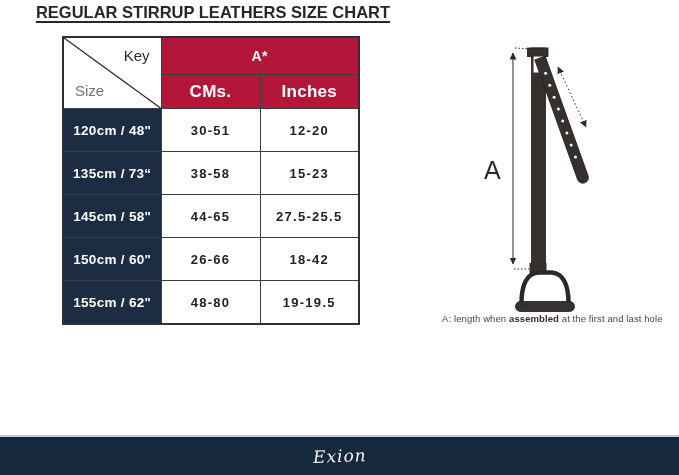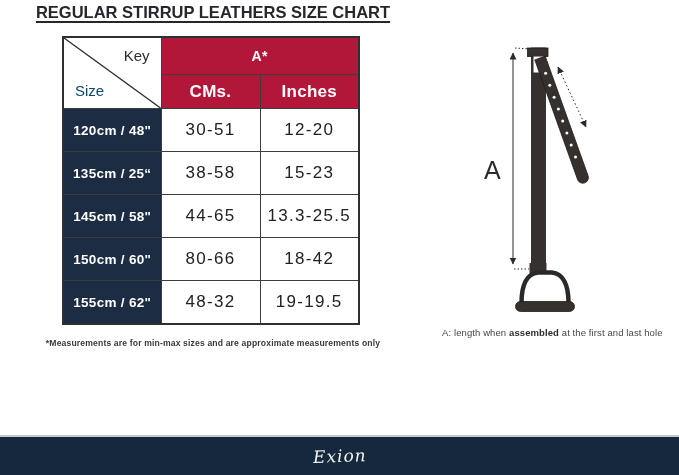--- a/index.html
+++ b/index.html
@@ -18,46 +18,46 @@
     position:absolute;left:62px;top:36px;border-collapse:collapse;
     border:2px solid #2f3035;table-layout:fixed;
   }
   table.size-chart td,table.size-chart th{border:1px solid #3c3d42;padding:0;text-align:center;}
   col.c1{width:98px;}col.c2{width:99px;}col.c3{width:99px;}
   .corner{
     position:relative;background:#ffffff;height:70px;
   }
   .corner svg{position:absolute;inset:0;width:100%;height:100%;}
   .corner .key{position:absolute;top:9px;right:11px;font-size:15px;color:#2b2b2e;text-align:center;}
-  .corner .size{position:absolute;bottom:9px;left:11px;font-size:15px;color:#0c4a6e;}
+  .corner .size{position:absolute;bottom:9px;left:11px;font-size:15px;color:#737373;}
   th.a-star{
     background:var(--red);color:#fff;font-size:14px;font-weight:bold;height:36px;
     border-bottom:3px solid #ffffff;letter-spacing:.5px;
   }
   th.sub{
     background:var(--red);color:#fff;font-size:17px;font-weight:bold;height:33px;
     letter-spacing:.3px;
   }
   th.cms{border-right:3px solid #ffffff;}
   td.size-cell{
     background:var(--navy);color:#ffffff;font-size:13.5px;font-weight:bold;
     height:42px;letter-spacing:.3px;
   }
   td.val-cell{
-    background:#ffffff;color:#222226;font-size:17px;letter-spacing:1.3px;height:42px;
+    background:#ffffff;color:#222226;font-size:13px;letter-spacing:1.3px;height:42px;font-weight:bold;
   }
   
   .footnote{
     position:absolute;top:338px;left:23px;width:380px;text-align:center;
     font-size:8.6px;font-weight:bold;color:#3a3a3e;letter-spacing:.15px;
   }
   
   .diagram-svg{position:absolute;left:425px;top:35px;width:250px;height:295px;}
   .diagram-caption{
-    position:absolute;left:442px;top:327px;width:232px;
+    position:absolute;left:442px;top:313px;width:232px;
     font-size:9.5px;color:#47474c;letter-spacing:.1px;
   }
   .diagram-caption b{color:#2e2e33;}
   
   .footer-bar{
     position:absolute;left:0;bottom:0;width:679px;height:38px;background:var(--footer-navy);
     border-top:2px solid #c7cacd;display:flex;align-items:center;justify-content:center;
   }
   .brand{
     font-family:"DejaVu Serif",serif;font-style:italic;color:#f4f4f2;
@@ -91,43 +91,42 @@
     <tr>
       <th class="sub cms">CMs.</th>
       <th class="sub inches">Inches</th>
     </tr>
     <tr>
       <td class="size-cell">120cm / 48"</td>
       <td class="val-cell">30-51</td>
       <td class="val-cell">12-20</td>
     </tr>
     <tr>
-      <td class="size-cell">135cm / 25“</td>
+      <td class="size-cell">135cm / 73“</td>
       <td class="val-cell">38-58</td>
       <td class="val-cell">15-23</td>
     </tr>
     <tr>
       <td class="size-cell">145cm / 58"</td>
       <td class="val-cell">44-65</td>
-      <td class="val-cell">13.3-25.5</td>
+      <td class="val-cell">27.5-25.5</td>
     </tr>
     <tr>
       <td class="size-cell">150cm / 60"</td>
-      <td class="val-cell">80-66</td>
+      <td class="val-cell">26-66</td>
       <td class="val-cell">18-42</td>
     </tr>
     <tr>
       <td class="size-cell">155cm / 62"</td>
-      <td class="val-cell">48-32</td>
+      <td class="val-cell">48-80</td>
       <td class="val-cell">19-19.5</td>
     </tr>
   </tbody>
     </table>
 
-  <div class="footnote">*Measurements are for min-max sizes and are approximate measurements only</div>
 
   <svg class="diagram-svg" viewBox="425 35 250 295">
     <defs>
       <marker id="arr" orient="auto-start-reverse" markerWidth="9" markerHeight="8" refX="6.5" refY="3.5">
         <path d="M0,0 L7,3.5 L0,7 Z" fill="#2b2b2e"></path>
       </marker>
     </defs>
 
     <g>
       <line x1="513" y1="53" x2="513" y2="264" stroke="#2b2b2e" stroke-width="1" marker-start="url(#arr)" marker-end="url(#arr)"></line>

